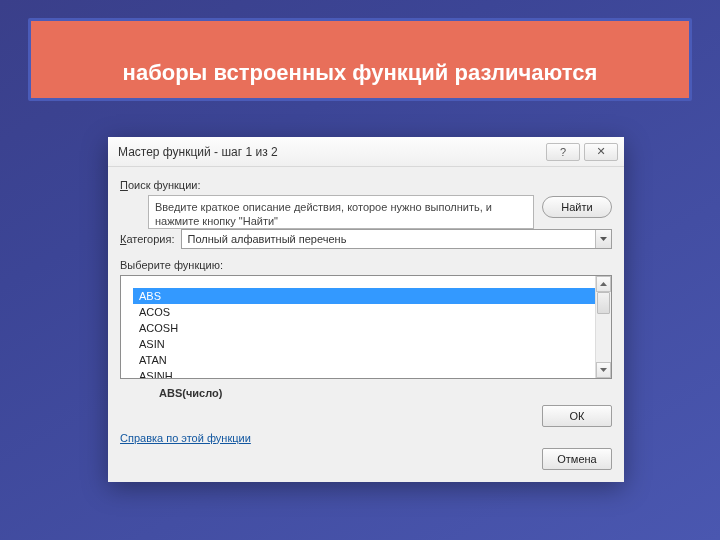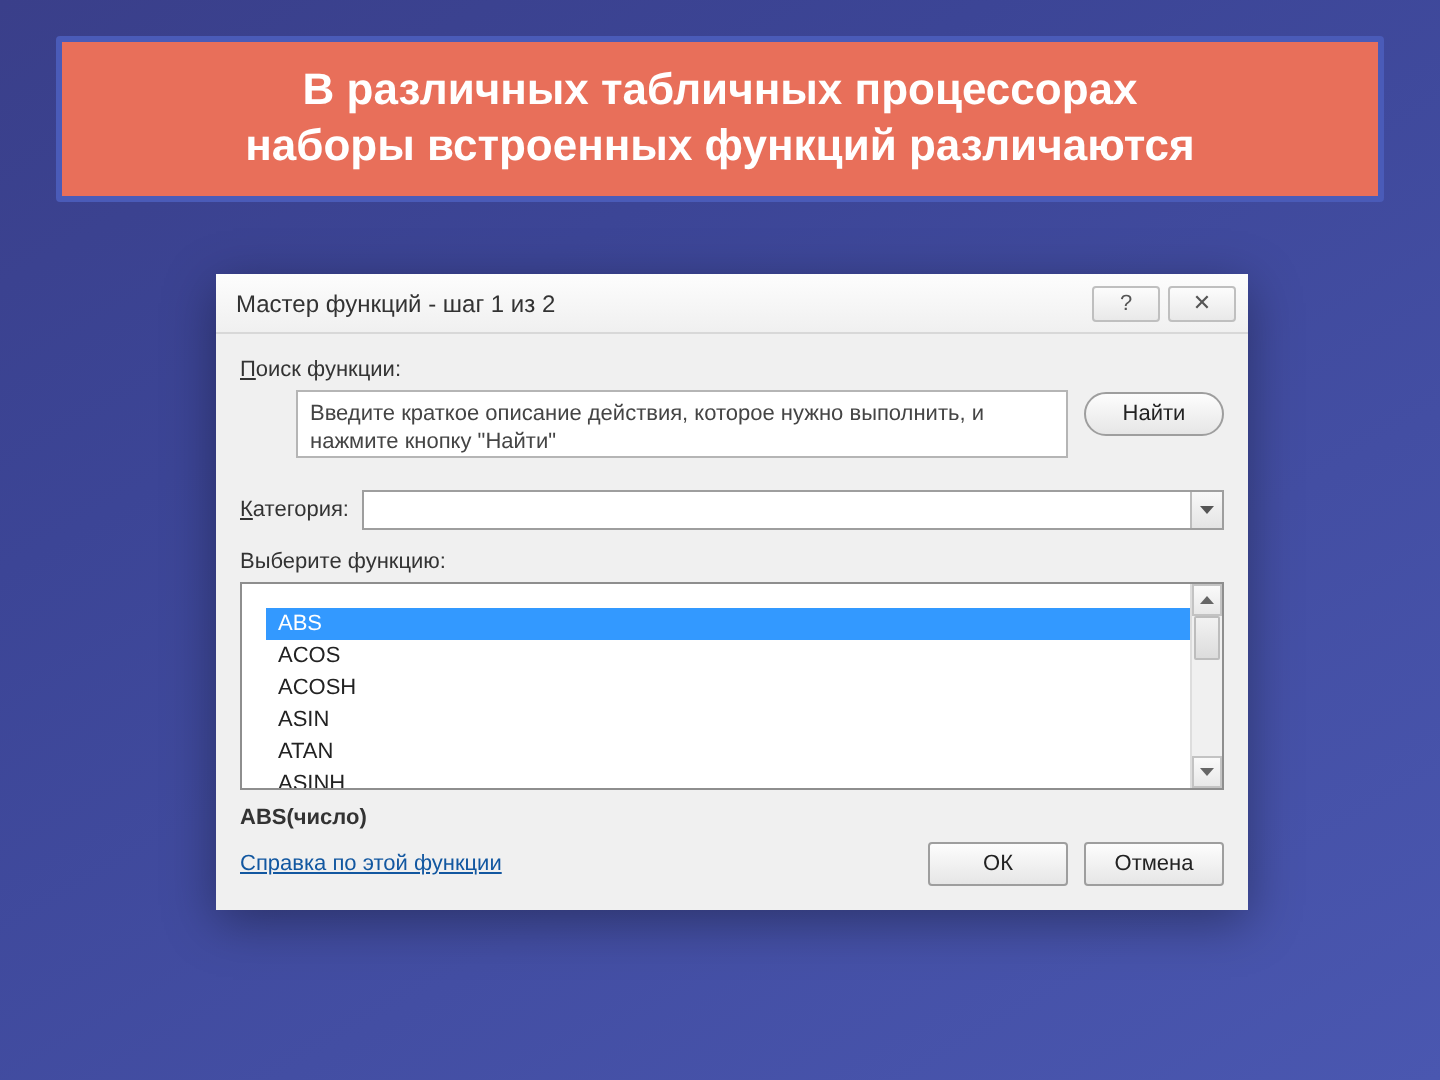--- a/index.html
+++ b/index.html
@@ -46,21 +46,21 @@
     display: flex; align-items: center; justify-content: center;
     font-size: 11px; color: #555;
   }
   .body {
     background: #f0f0f0;
     padding: 10px 12px 12px 12px;
     font-size: 11px; color: #333;
   }
   .lbl { margin: 2px 0 4px 0; }
   .lbl u { text-decoration: underline; }
-  .row { display: flex; gap: 8px; align-items: flex-start; margin-bottom: 16px; padding-left: 28px; }
+  .row { display: flex; gap: 8px; align-items: flex-start; margin-bottom: 0; padding-left: 28px; }
   .searchdesc {
     flex: 1;
     background: #fff;
     border: 1px solid #b5b5b5;
     padding: 5px 6px;
     line-height: 1.25;
     height: 34px;
     color: #444;
   }
   .btn {
@@ -114,40 +114,40 @@
     background: linear-gradient(#fafafa, #e8e8e8);
     display: flex; align-items: center; justify-content: center;
   }
   .scrollbar .track { position: absolute; top: 16px; bottom: 16px; left: 0; right: 0; }
   .scrollbar .thumb {
     position: absolute; left: 1px; right: 1px; top: 0; height: 22px;
     background: linear-gradient(#f2f2f2, #dcdcdc);
     border: 1px solid #bdbdbd; border-radius: 1px;
   }
   .scrollbar .sbtn.bottom { position: absolute; bottom: 0; left:0; right:0; }
-  .desc { margin-top: 8px; }
+  .desc { margin-top: 8px; margin-left: 39px; }
   .desc .sig { font-weight: 700; font-size: 11px; margin-bottom: 4px; }
   .desc .text { font-size: 11px; color: #444; margin-bottom: 32px; }
   .footer {
     display: flex; align-items: center;
     border-top: none;
     padding-top: 2px;
     justify-content: flex-end;
   }
   .footer .help {
     color: #1257a0; text-decoration: underline;
     font-size: 11px; flex: 1;
   }
-  .footer .btns { display: flex; gap: 8px; }
+  .footer .btns { display: flex; gap: 21px; flex-direction: column; }
 </style>
 </head>
 <body>
 
 <div class="banner">
-  <span>В различных табличных процессорах</span><br>
+  <br>
   <span>наборы встроенных функций различаются</span>
 </div>
 
 <div class="dialog-wrap">
   <div class="titlebar">
     <span class="title">Мастер функций - шаг 1 из 2</span>
     <div class="tbtn">
         <span>?</span>
       </div>
     <div class="tbtn">
@@ -162,20 +162,21 @@
     <div class="row">
       <div class="searchdesc"><span>Введите краткое описание действия, которое нужно выполнить, и нажмите кнопку "Найти"</span></div>
       <div class="btn find">
           <span>Найти</span>
         </div>
     </div>
 
     <div class="catrow">
       <span class="catlabel"><u>К</u><span>атегория:</span></span>
       <div class="combo">
+        <span>Полный алфавитный перечень</span>
         <div class="arrow">
           <svg viewBox="0 0 7 4">
               <path d="M0 0 L3.5 4 L7 0 Z" fill="#555"></path>
             </svg>
         </div>
       </div>
     </div>
 
     <div class="lbl">Выберите функцию:</div>
     <div class="listbox">

